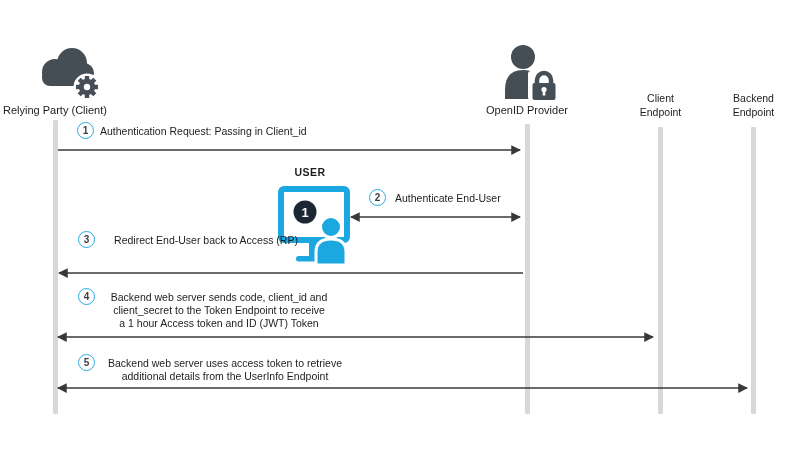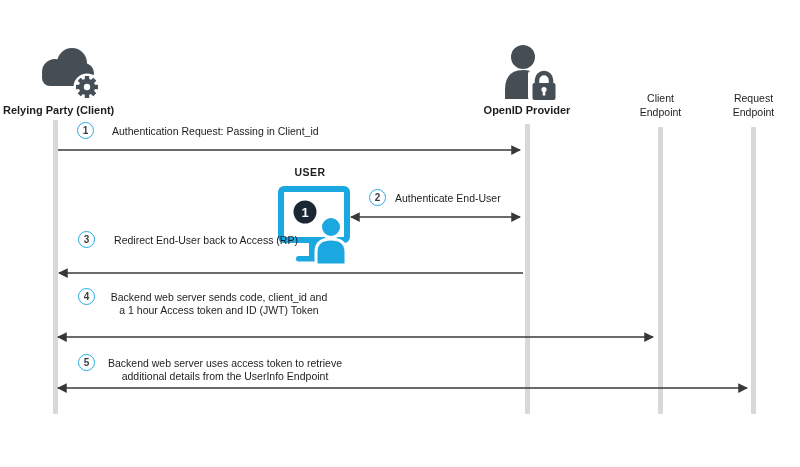--- a/index.html
+++ b/index.html
@@ -11,21 +11,21 @@
     width: 800px;
     height: 467px;
     background: #ffffff;
     overflow: hidden;
   }
 
   .abs { position: absolute; }
 
   
   .p-label {
-    font-weight: bold;
+    font-weight: normal;
     font-size: 11px;
     color: #1d1d1f;
     white-space: nowrap;
   }
   .p-label-2line {
     font-weight: normal;
     font-size: 10.5px;
     line-height: 13.5px;
     text-align: center;
     color: #1d1d1f;
@@ -119,21 +119,21 @@
   <div class="abs p-label" style="left:3px; top:104px;">Relying Party (Client)</div>
 
   <div class="abs p-label" style="left:457px; top:104px; width:140px; text-align:center;">OpenID Provider</div>
 
   <div class="abs p-label-2line" style="left:620px; top:92px; width:81px;">
     <span class="line" style="display:block;">Client</span>
     <span class="line" style="display:block;">Endpoint</span>
   </div>
 
   <div class="abs p-label-2line" style="left:713px; top:92px; width:81px;">
-    <span class="line" style="display:block;">Request</span>
+    <span class="line" style="display:block;">Backend</span>
     <span class="line" style="display:block;">Endpoint</span>
   </div>
 
   <div class="lifeline" style="left:52.5px; top:120px; height:294px;"></div>
   <div class="lifeline" style="left:524.5px; top:124px; height:290px;"></div>
   <div class="lifeline" style="left:658px; top:127px; height:287px;"></div>
   <div class="lifeline" style="left:751px; top:127px; height:287px;"></div>
 
   <svg class="arrows-layer" width="800" height="467" viewBox="0 0 800 467" aria-hidden="true">
     <defs>
@@ -156,33 +156,34 @@
     <rect x="22" y="76" width="35" height="5.5" rx="2.5" fill="#1ba7e0"></rect>
     <circle cx="31" cy="32" r="11.5" fill="#1b2733"></circle>
     <text x="31" y="36.5" text-anchor="middle" font-family="Liberation Sans, sans-serif" font-size="13" font-weight="bold" fill="#ffffff">1</text>
     <g stroke="#ffffff" stroke-width="3" fill="#1ba7e0">
       <path d="M42,85 L42,72 Q42,59 57,59 Q72,59 72,72 L72,85 Z"></path>
       <circle cx="57" cy="47" r="10.5"></circle>
     </g>
   </svg>
 
   <div class="badge" style="left:77px; top:122px;">1</div>
-  <div class="step-text" style="left:100px; top:125px;margin-left:12px;">Authentication Request: Passing in Client_id</div>
+  <div class="step-text" style="left:100px; top:125px;">Authentication Request: Passing in Client_id</div>
 
   <div class="badge" style="left:369px; top:189px;">2</div>
   <div class="step-text" style="left:395px; top:192px;">Authenticate End-User</div>
 
   <div class="badge" style="left:78px; top:231px;">3</div>
   <div class="step-text center" style="left:99px; top:234px; width:214px;">
     <span class="line">Redirect End-User back to Access (RP)</span>
   </div>
 
   <div class="badge" style="left:78px; top:288px;">4</div>
   <div class="step-text center" style="left:99px; top:291px; width:240px;">
     <span class="line">Backend web server sends code, client_id and</span>
+    <span class="line">client_secret to the Token Endpoint to receive</span>
     <span class="line">a 1 hour Access token and ID (JWT) Token</span>
   </div>
 
   <div class="badge" style="left:78px; top:354px;">5</div>
   <div class="step-text center" style="left:99px; top:357px; width:252px;">
     <span class="line">Backend web server uses access token to retrieve</span>
     <span class="line">additional details from the UserInfo Endpoint</span>
   </div>
 
 </div>

